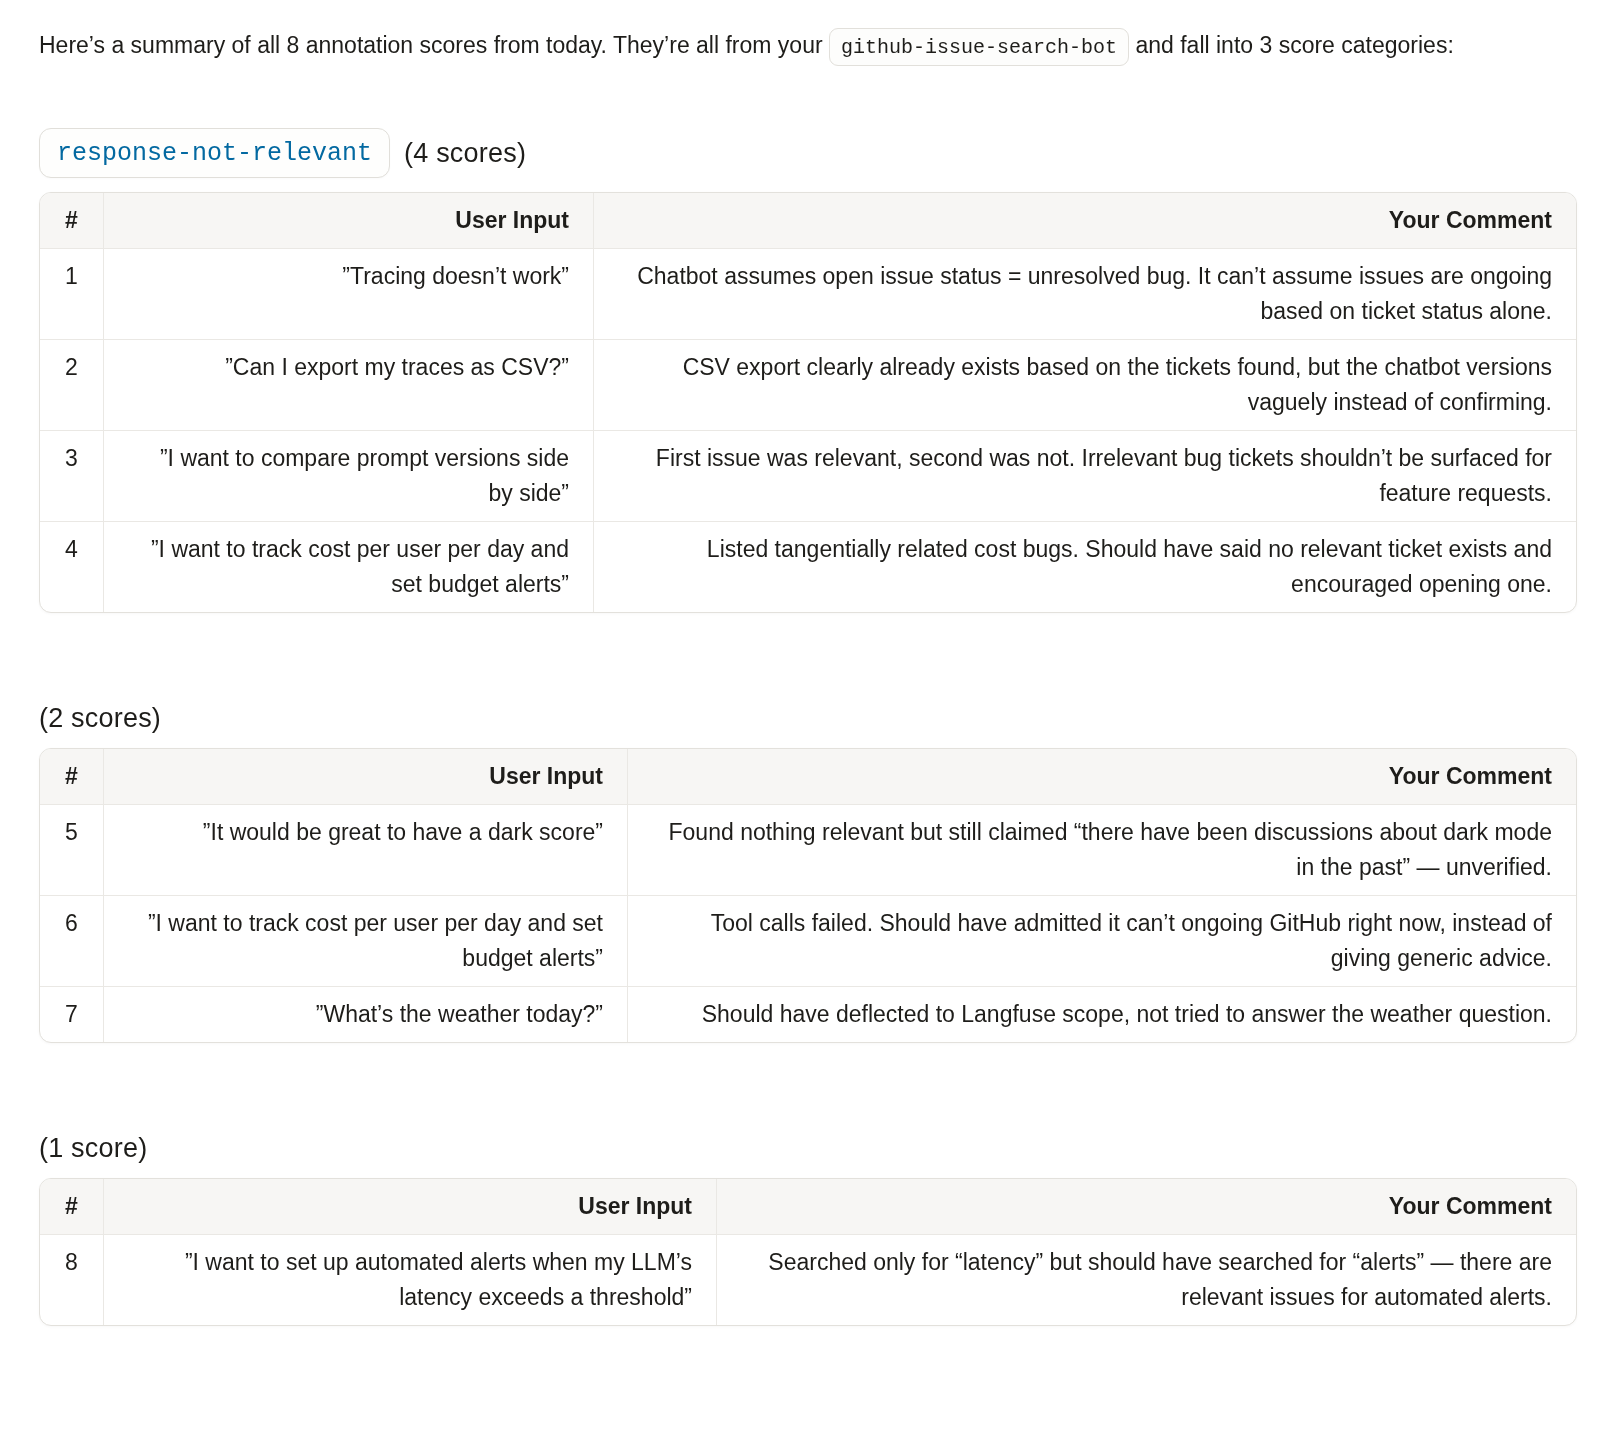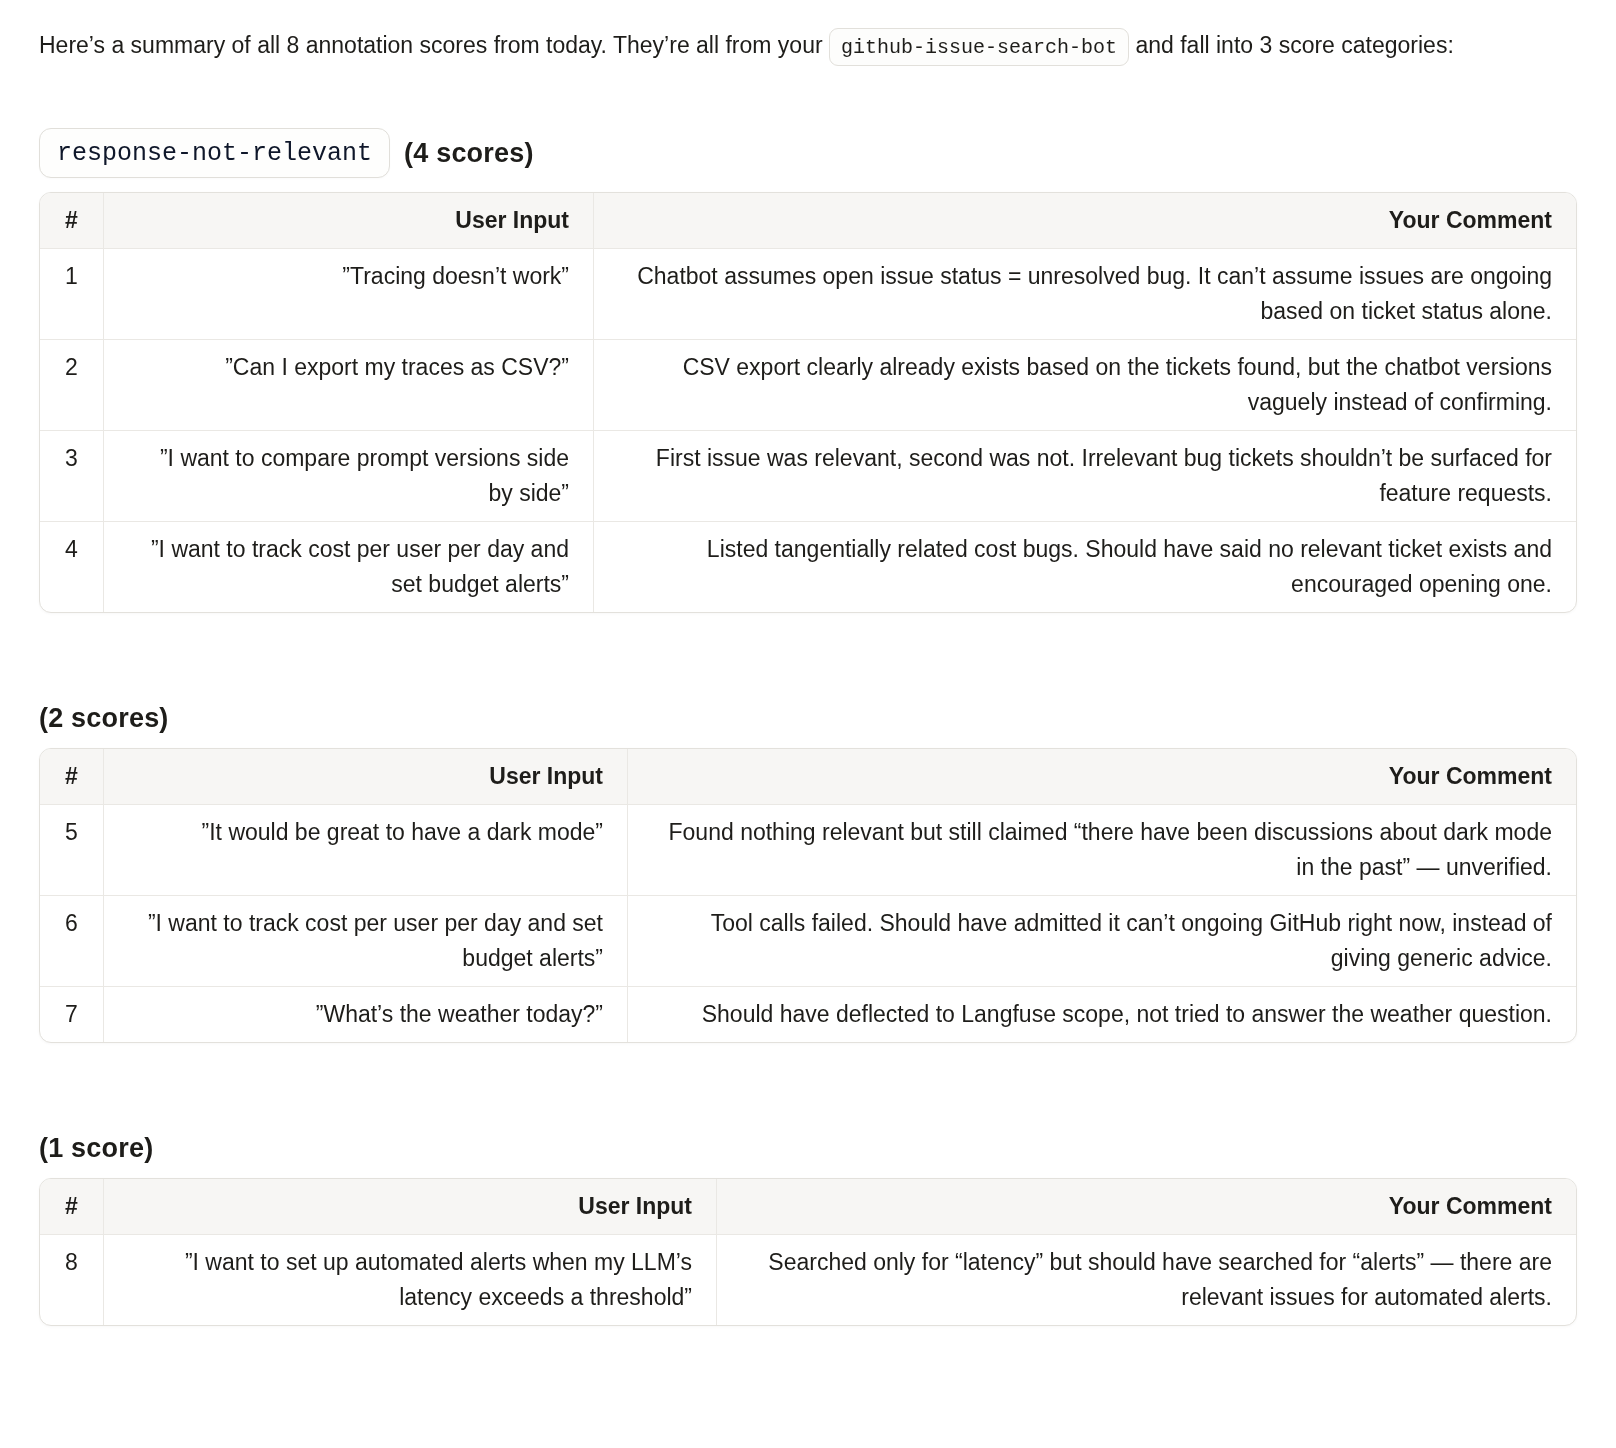--- a/index.html
+++ b/index.html
@@ -44,24 +44,24 @@
   .code-badge {
     font-family: "Liberation Mono", "DejaVu Sans Mono", monospace;
     font-size: 25px;
     font-weight: 400;
     line-height: 1;
     padding: 12px 17px 11px 17px;
     border: 1.5px solid #e1dfda;
     border-radius: 12px;
     background: #fefefd;
     box-shadow: 0 1px 2px rgba(0,0,0,0.02);
-    color: #0f172a;
+    color: #0369a1;
   }
   .count {
-    font-weight: 700;
+    font-weight: 400;
     font-size: 27px;
     letter-spacing: 0.2px;
   }
 
   
   table {
     width: 100%;
     table-layout: fixed;
     border-collapse: separate;
     border-spacing: 0;
@@ -160,21 +160,21 @@
       <thead>
         <tr>
           <th class="num">#</th>
           <th>User Input</th>
           <th>Your Comment</th>
         </tr>
       </thead>
       <tbody>
         <tr>
           <td class="num">5</td>
-          <td>”It would be great to have a dark mode”</td>
+          <td>”It would be great to have a dark score”</td>
           <td>Found nothing relevant but still claimed “there have been discussions about dark mode in the past” — unverified.</td>
         </tr>
         <tr>
           <td class="num">6</td>
           <td>”I want to track cost per user per day and set budget alerts”</td>
           <td>Tool calls failed. Should have admitted it can’t ongoing GitHub right now, instead of giving generic advice.</td>
         </tr>
         <tr>
           <td class="num">7</td>
           <td>”What’s the weather today?”</td>

